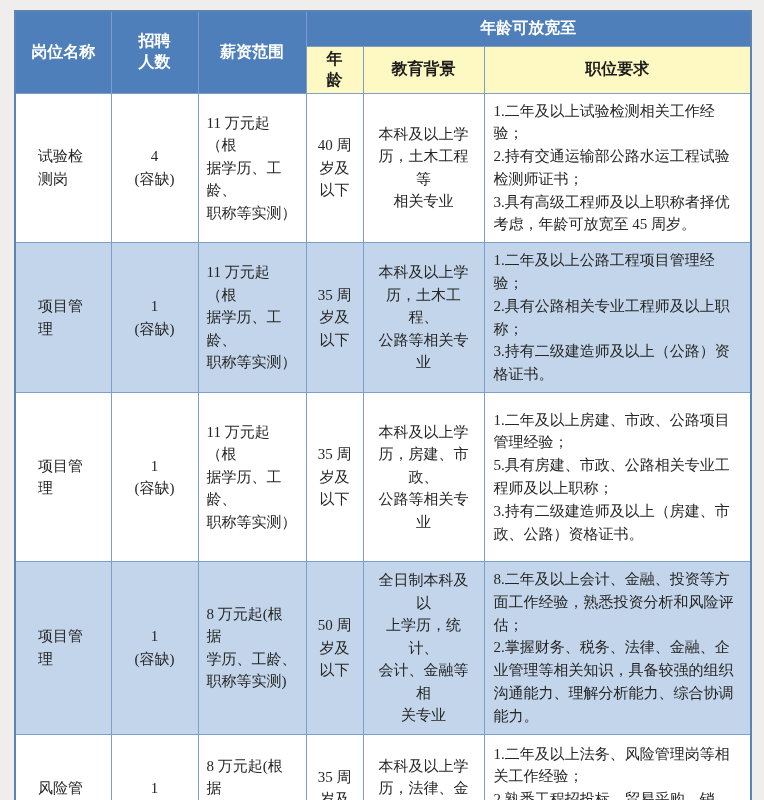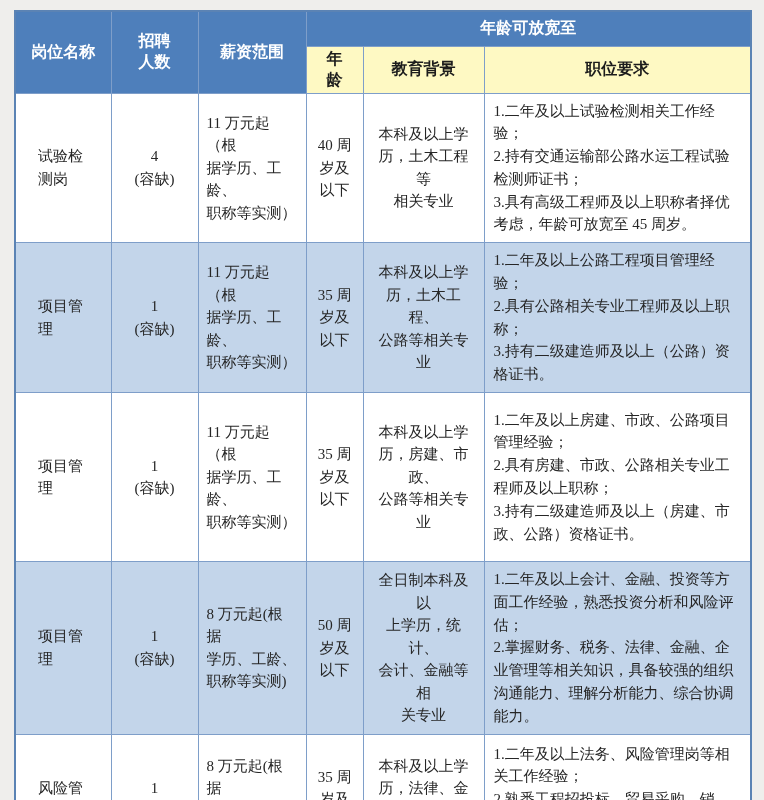--- a/index.html
+++ b/index.html
@@ -139,38 +139,38 @@
         <td class="c-salary">11 万元起（根
 据学历、工龄、
 职称等实测）</td>
         <td class="c-age">35 周
 岁及
 以下</td>
         <td class="c-edu">本科及以上学
 历，房建、市政、
 公路等相关专业</td>
         <td class="c-req">1.二年及以上房建、市政、公路项目管理经验；
-2.具有房建、市政、公路相关专业工程师及以上职称；
+5.具有房建、市政、公路相关专业工程师及以上职称；
 3.持有二级建造师及以上（房建、市政、公路）资格证书。</td>
       </tr>
       <tr class="r3 alt">
         <td class="c-pos">项目管理</td>
         <td class="c-count">1
 (容缺)</td>
         <td class="c-salary">8 万元起(根据
 学历、工龄、
 职称等实测)</td>
         <td class="c-age">50 周
 岁及
 以下</td>
         <td class="c-edu">全日制本科及以
 上学历，统计、
 会计、金融等相
 关专业</td>
-        <td class="c-req">1.二年及以上会计、金融、投资等方面工作经验，熟悉投资分析和风险评估；
+        <td class="c-req">8.二年及以上会计、金融、投资等方面工作经验，熟悉投资分析和风险评估；
 2.掌握财务、税务、法律、金融、企业管理等相关知识，具备较强的组织沟通能力、理解分析能力、综合协调能力。</td>
       </tr>
       <tr class="r4">
         <td class="c-pos">风险管理</td>
         <td class="c-count">1
 (容缺)</td>
         <td class="c-salary">8 万元起(根据
 学历、工龄、
 职称等实测)</td>
         <td class="c-age">35 周

